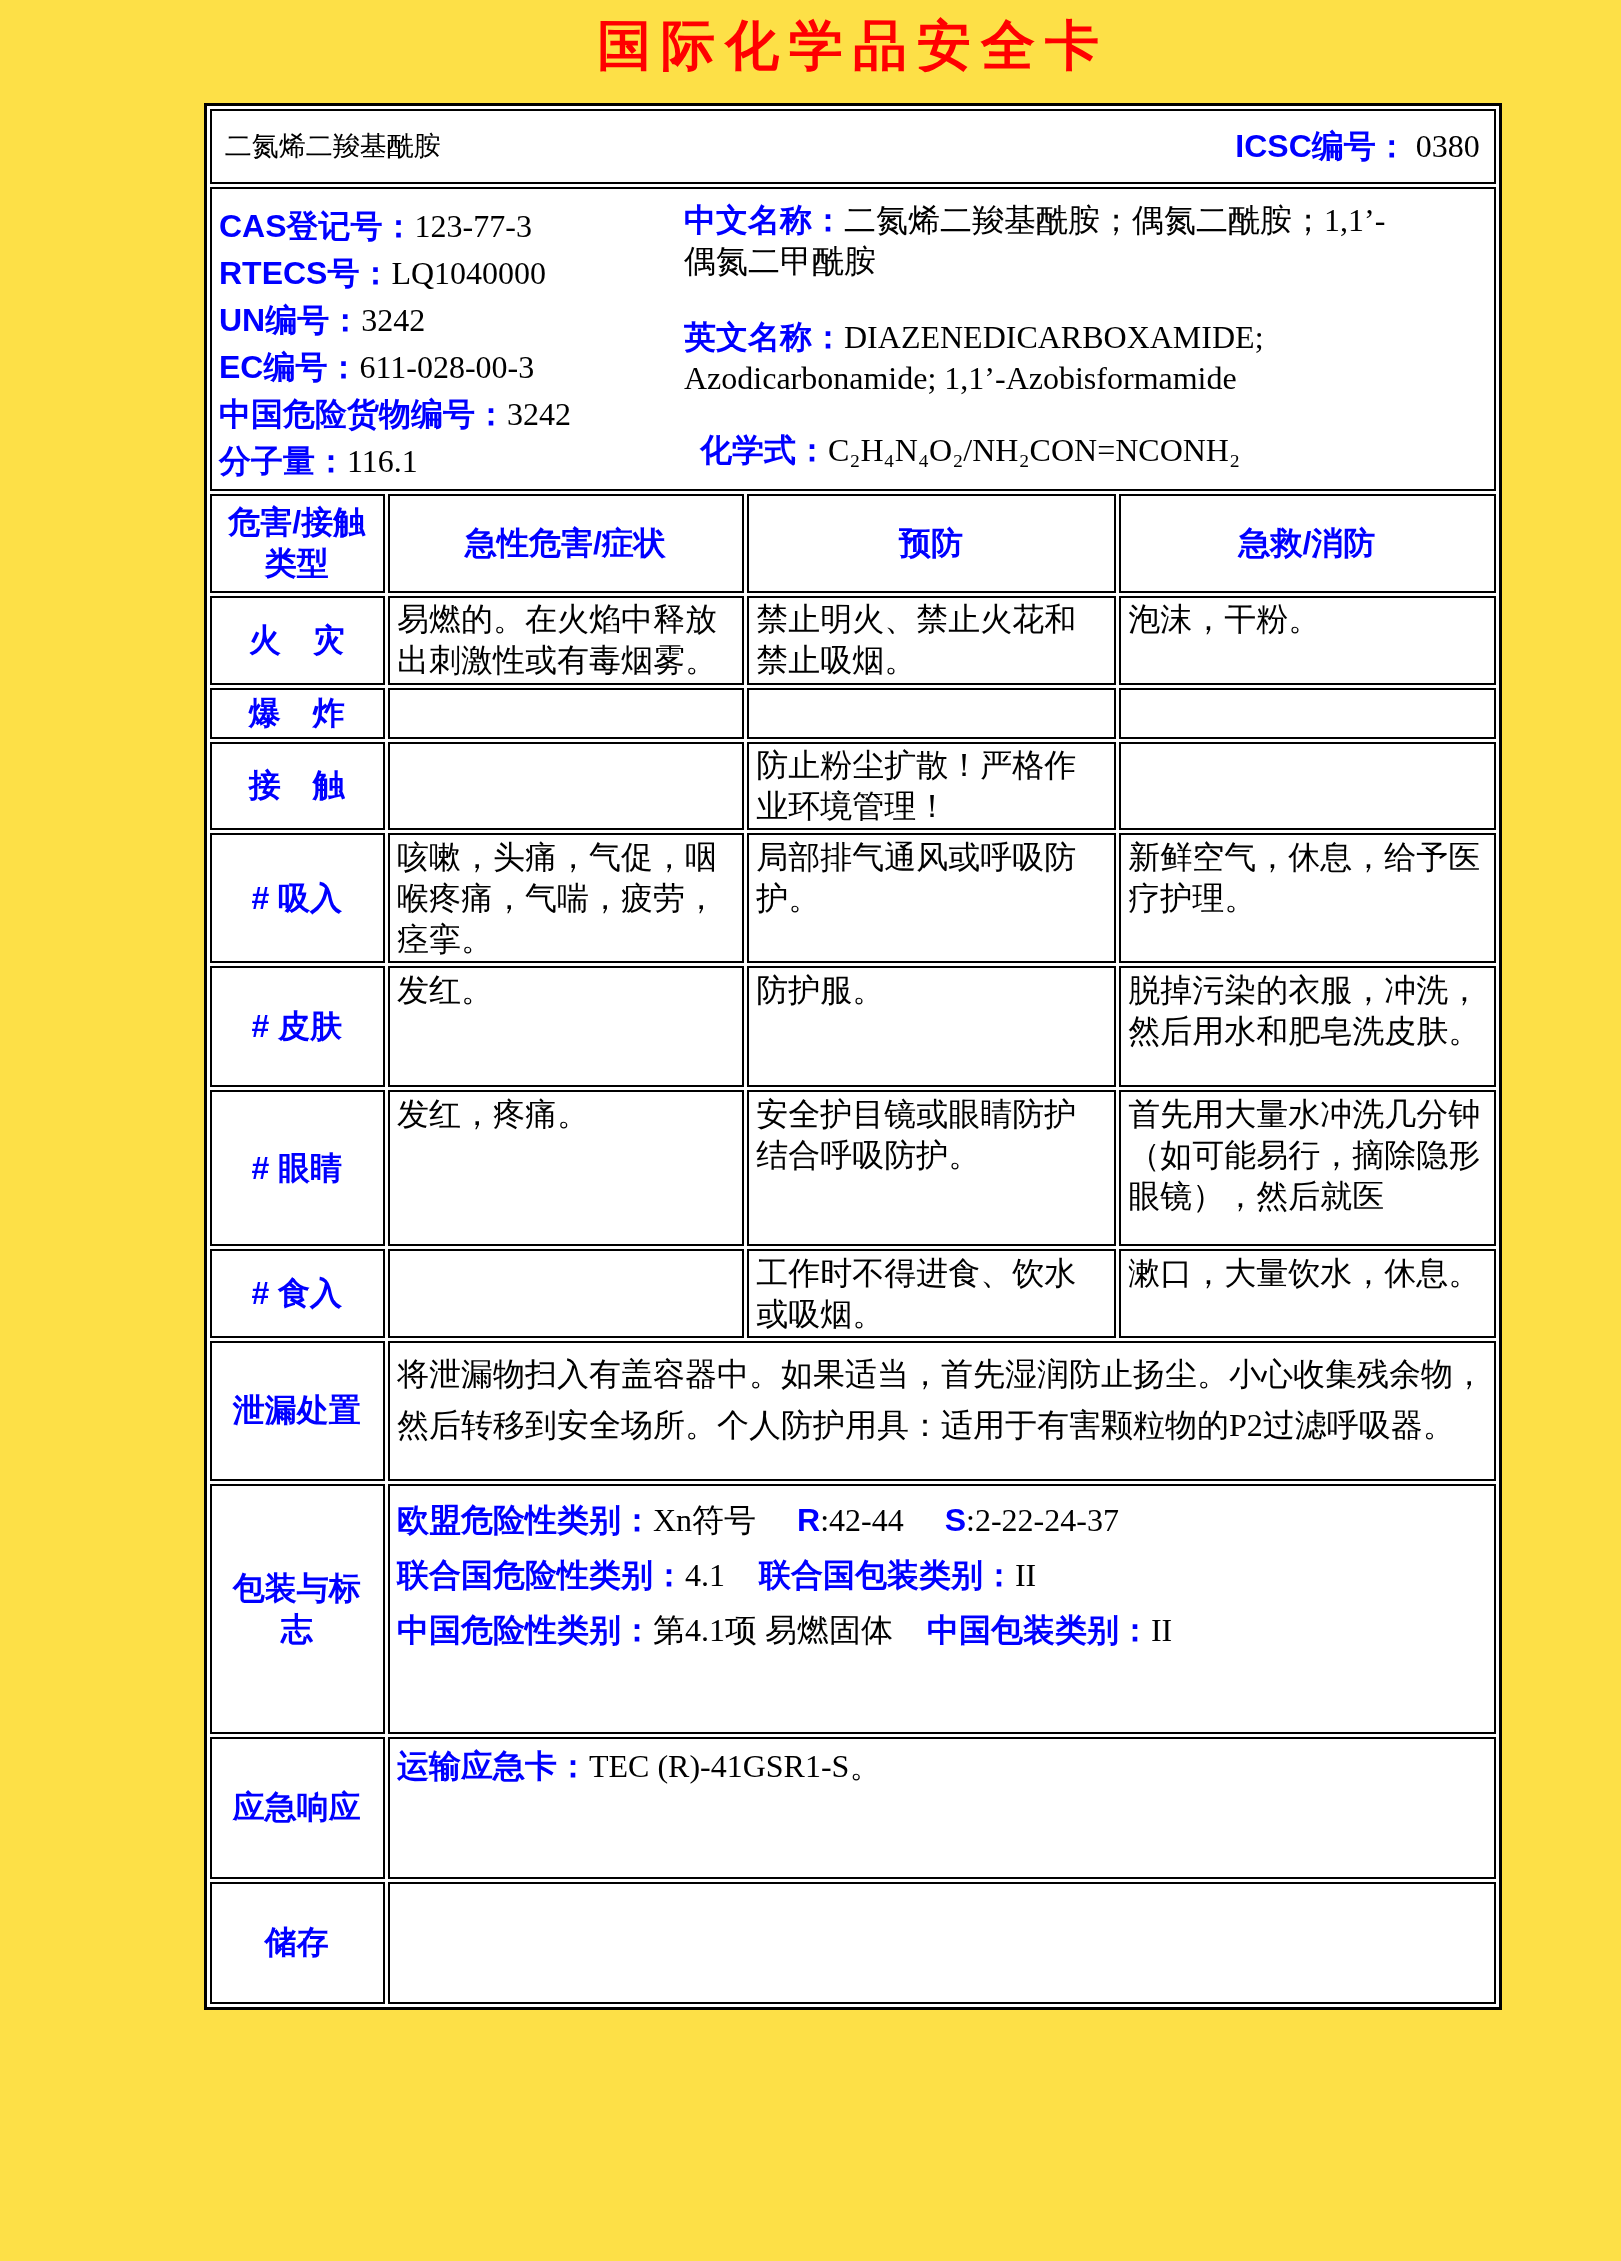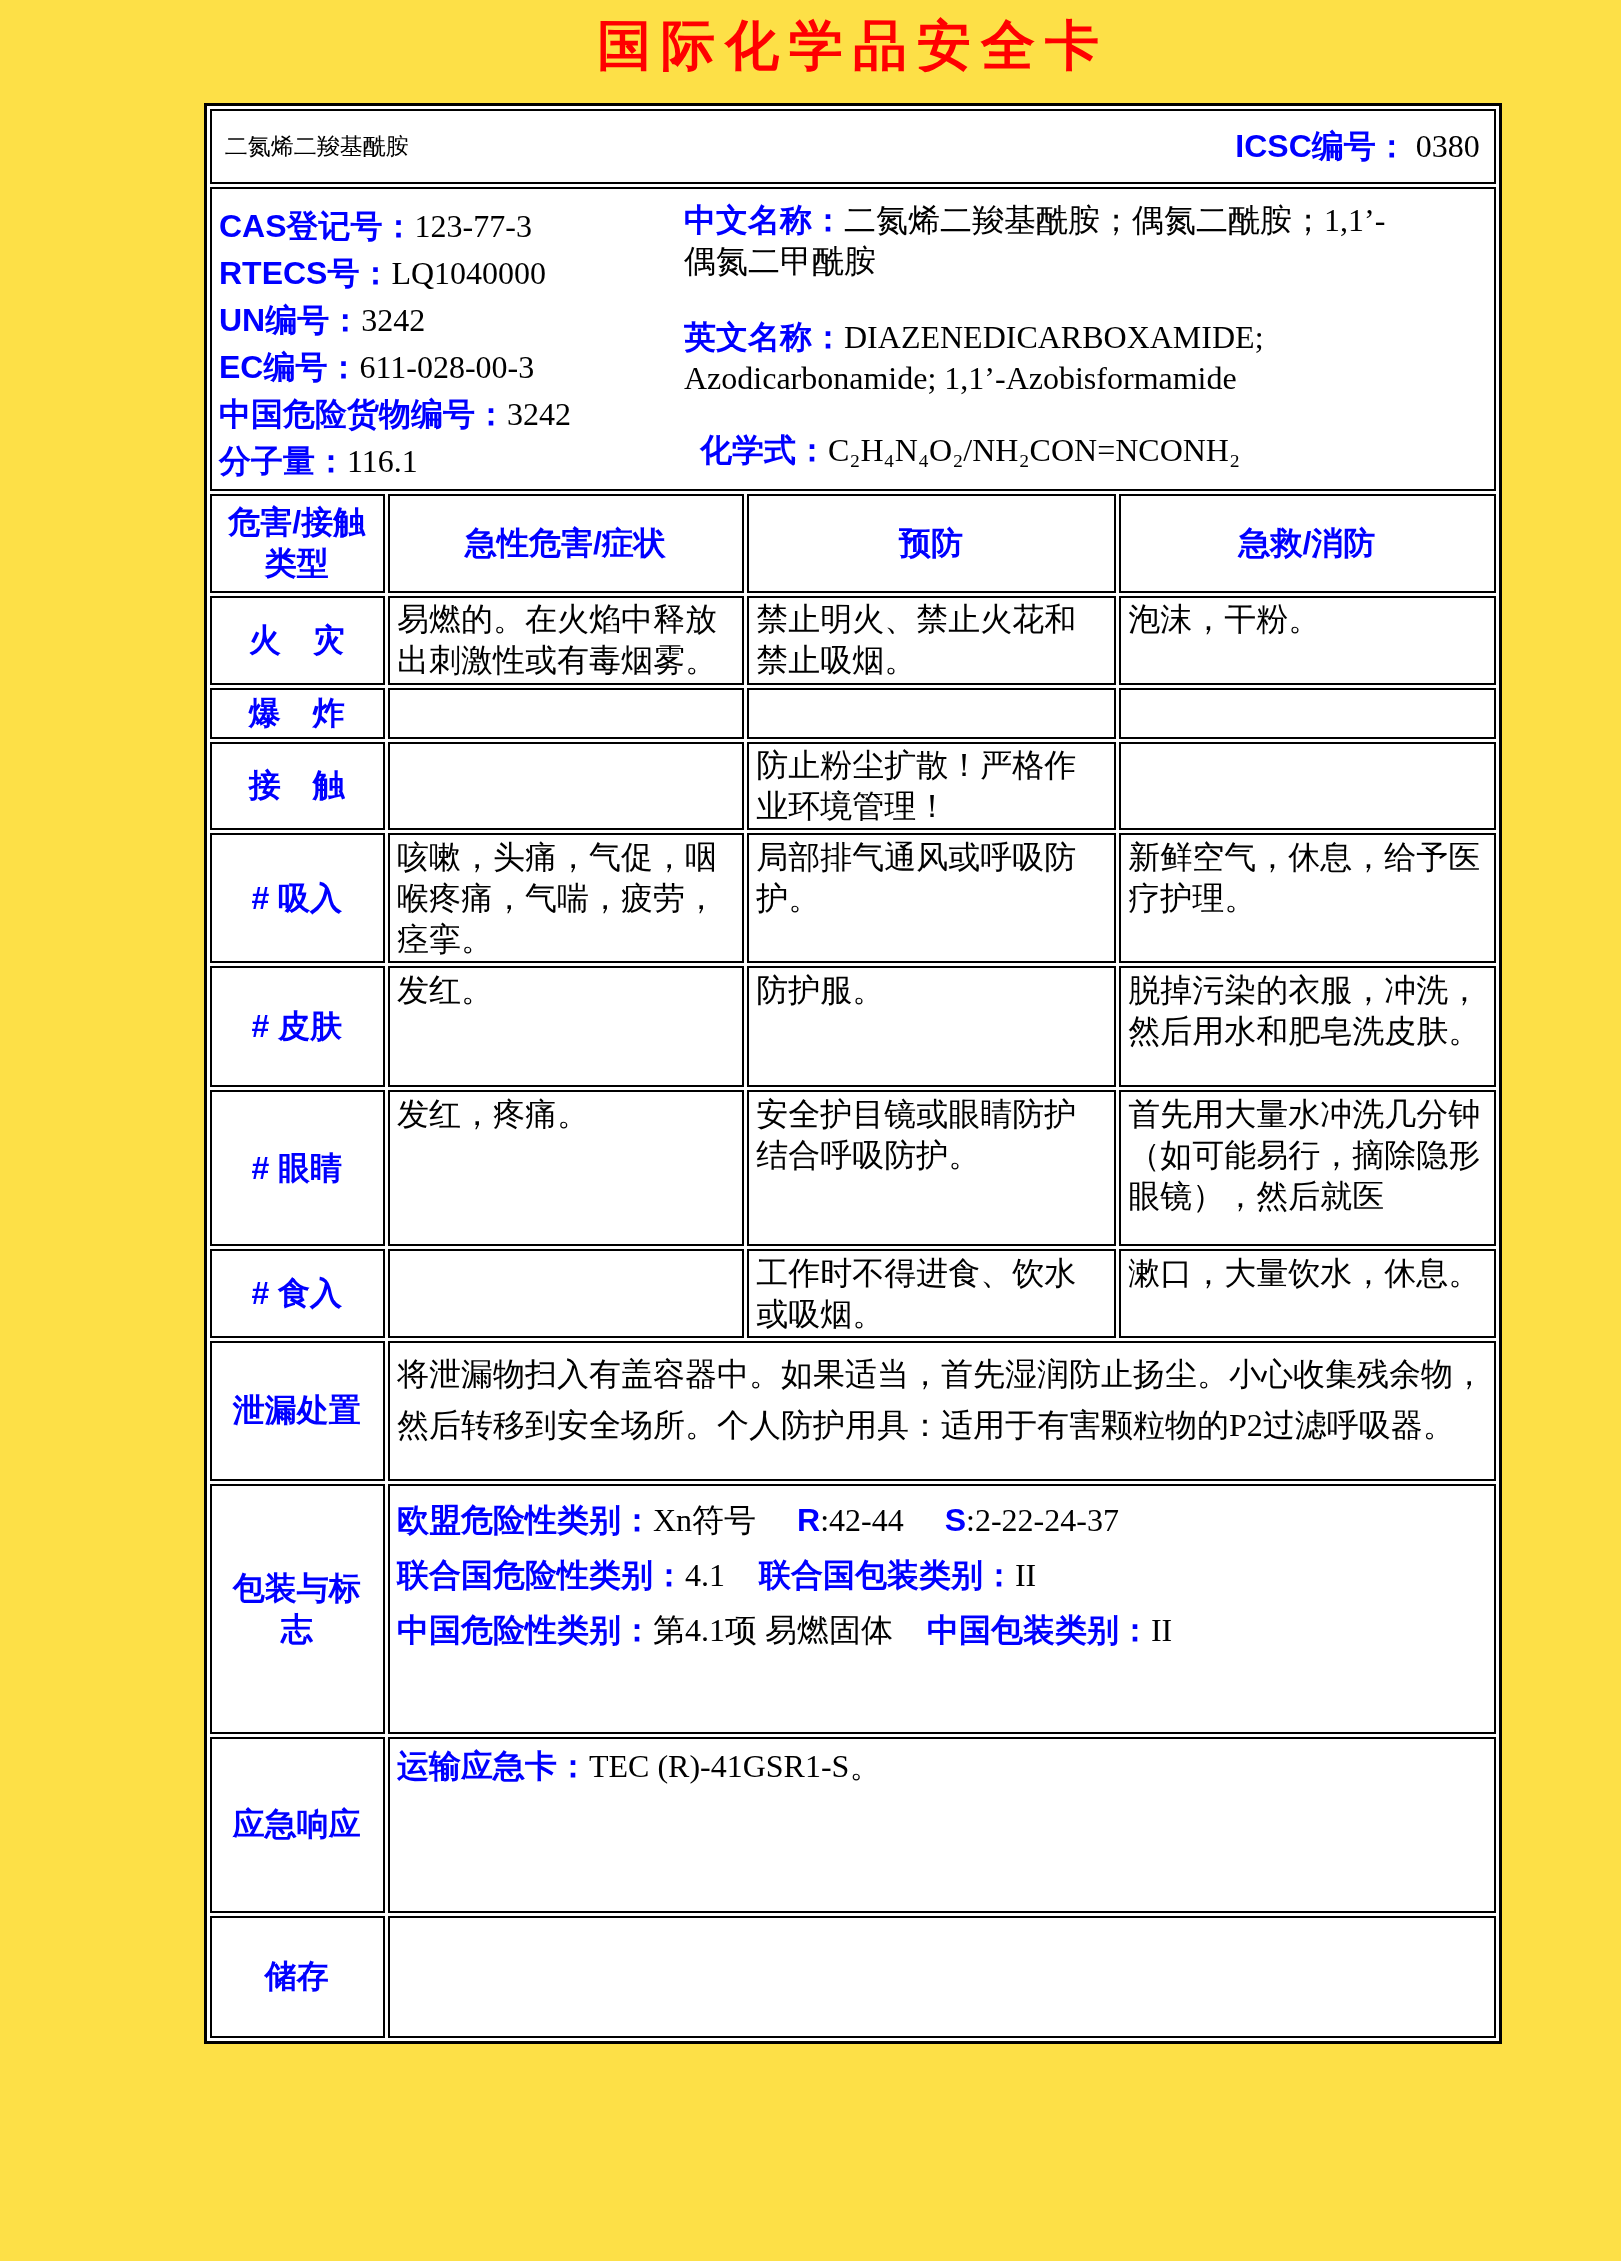--- a/index.html
+++ b/index.html
@@ -45,25 +45,25 @@
   .r-chead td { height:99px; }
   .r-fire  td { height:84px; }
   .r-expl  td { height:51px;  }
   .r-cont  td { height:79px; }
   .r-inh   td { height:122px; }
   .r-skin  td { height:121px; }
   .r-eye   td { height:156px; }
   .r-ing   td { height:77px; }
   .r-spill td { height:140px; }
   .r-pack  td { height:250px; }
-  .r-emer  td { height:176px; }
+  .r-emer  td { height:142px; }
   .r-stor  td { height:122px; }
   
   .namebar { display:flex; justify-content:space-between; align-items:center; height:100%; padding:0 5.7px; }
-  .namebar .nm { font-size:23px; }
+  .namebar .nm { font-size:27px; }
   
   .inforow { display:flex; align-items:center; padding-top:10px; }
   .id-col  { width:465px; flex:0 0 465px; }
   .id-col .idline { line-height:47px; white-space:nowrap; }
   .nm-col  { flex:1 1 auto; padding-right:2.8px; }
   .nm-col .cnp { margin:0 0 35px 0; }
   .nm-col .enp { margin:0 0 31px 0; }
   .nm-col .fmp { margin:16px; }
   
   .spilltxt { line-height:51px; padding-top:5.7px; }

